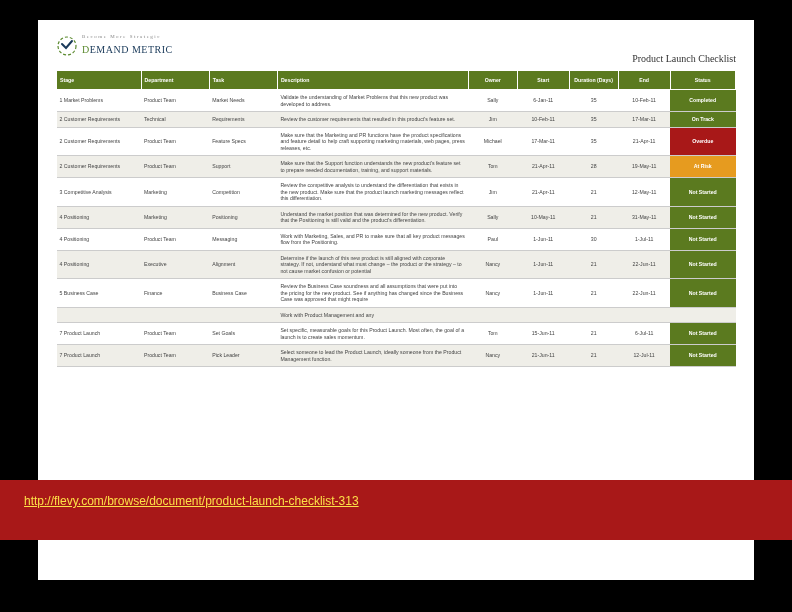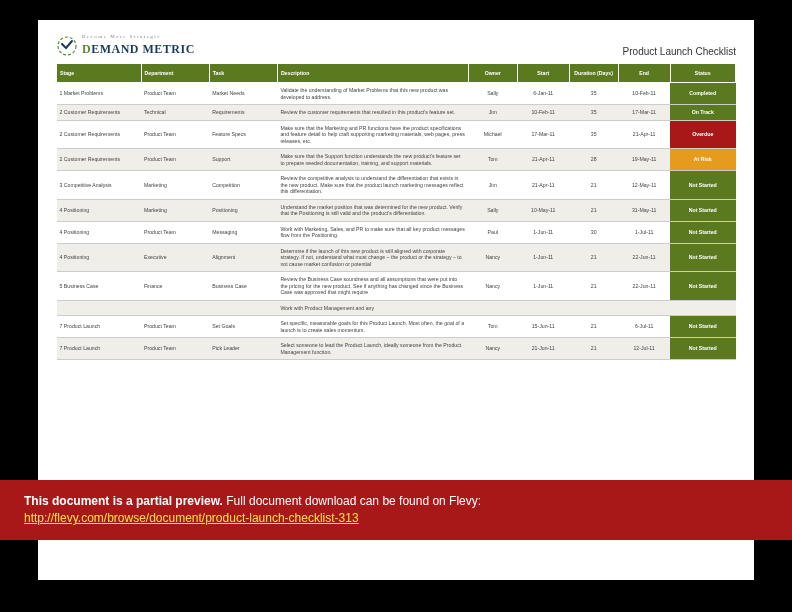--- a/index.html
+++ b/index.html
@@ -40,30 +40,31 @@
     font-family: Georgia, serif;
   }
   .logo-text .tag {
     font-size: 5px;
     letter-spacing: 1.5px;
     color: #888;
     margin-bottom: 0px;
     display: block;
   }
   .logo-text .brand {
-    font-size: 12px;
+    font-size: 10px;
     letter-spacing: 0.5px;
     color: #1a3a5a;
-    font-weight: bold;
+    font-weight: normal;
   }
   .logo-text .brand .d { color: #5b8a2f; }
   .title {
     font-size: 10px;
     color: #333;
-    margin-top: 12px;
+    margin-top: 19px;
+    font-family: Liberation Serif, serif;
   }
   table {
     width: 100%;
     border-collapse: collapse;
     font-size: 5.2px;
     table-layout: fixed;
   }
   thead th {
     background: #5b7a1f;
     color: #fff;
@@ -293,17 +294,14 @@
           <td class="col-start">21-Jun-11</td>
           <td class="col-dur">21</td>
           <td class="col-end">12-Jul-11</td>
           <td class="col-status status-cell status-notstarted">Not Started</td>
         </tr>
       </tbody>
   </table>
 </div>
 
 <div class="preview-banner">
-  <div>
-    <b>This document is a partial preview.</b><span>  Full document download can be found on Flevy:</span>
-  </div>
   <a href="#">http://flevy.com/browse/document/product-launch-checklist-313</a>
 </div>
 
 </body></html>

